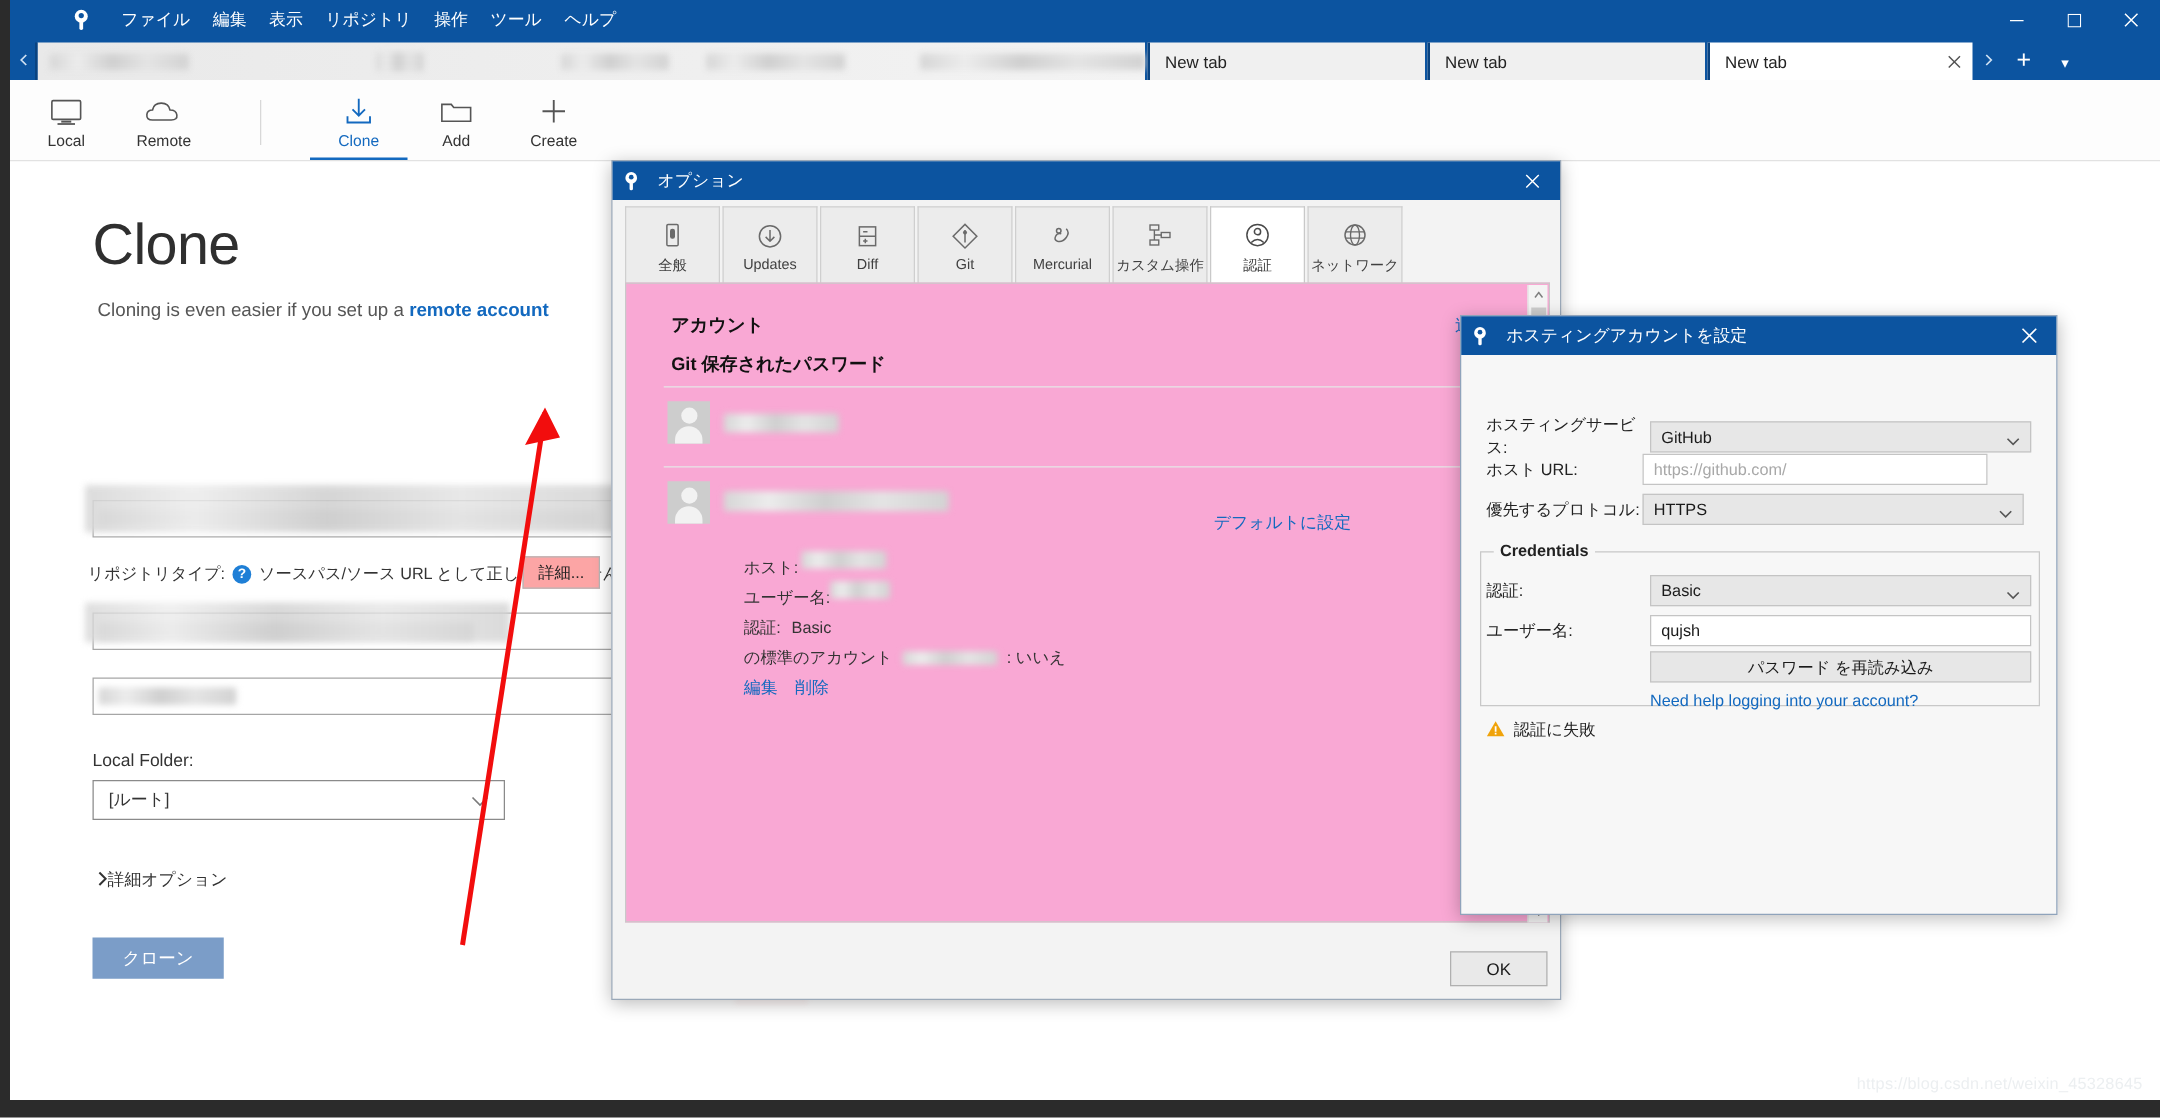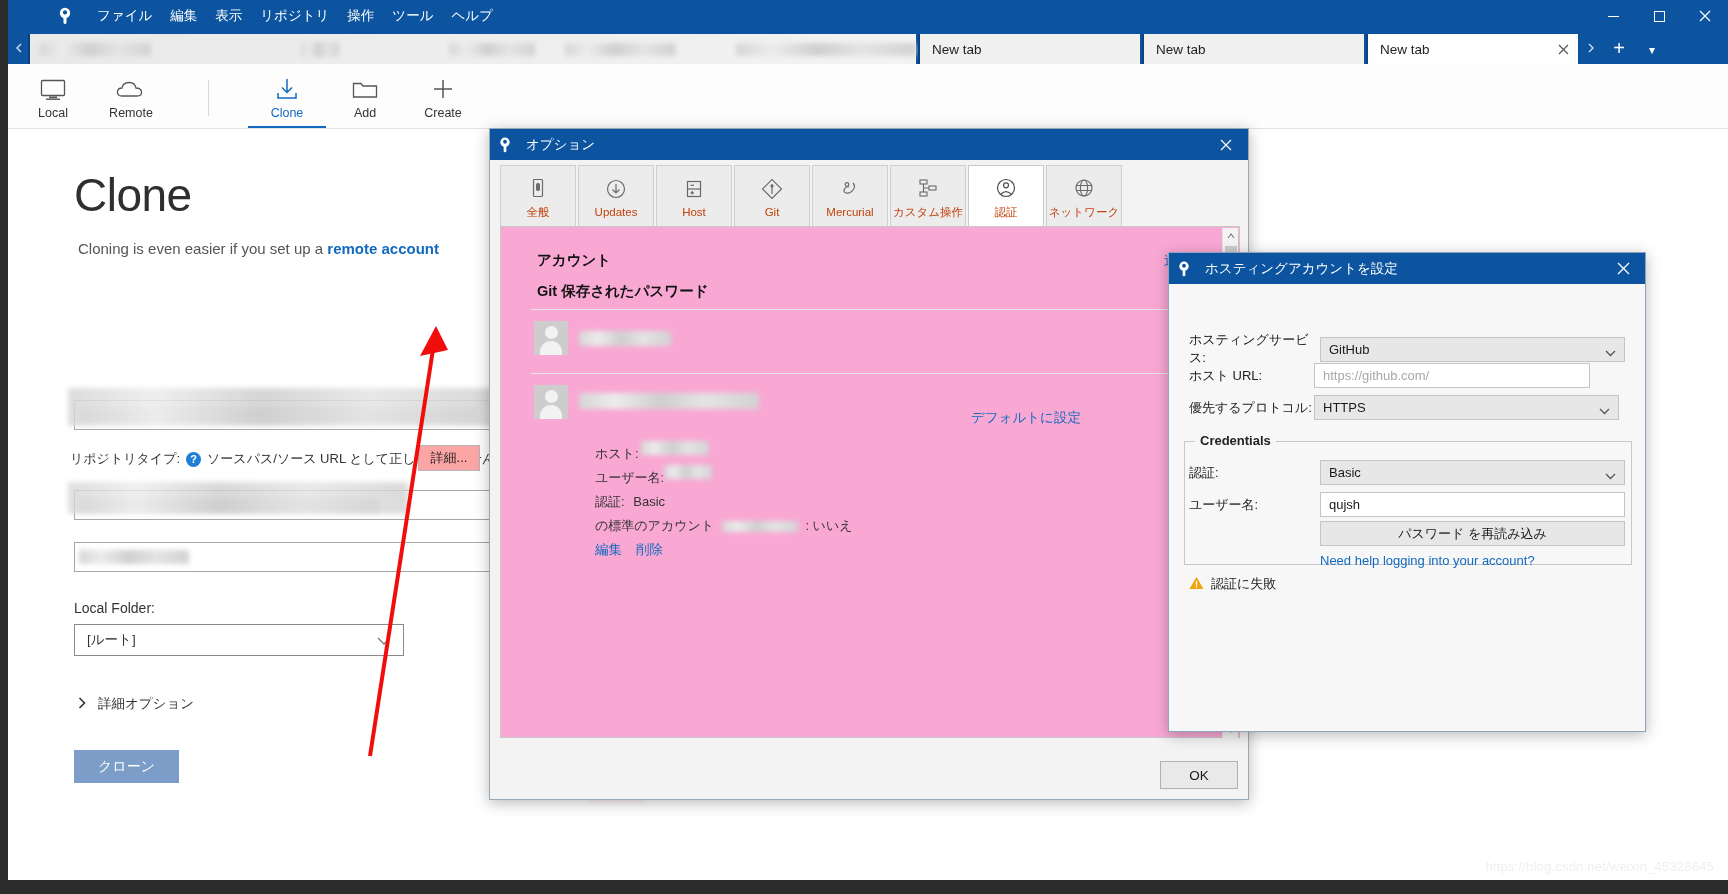--- a/index.html
+++ b/index.html
@@ -117,21 +117,21 @@
   }
   #local-folder-label{position:absolute; left:66px; top:470px; font-size:14px; color:#333;}
   #local-folder-select{
     position:absolute; left:66px; top:494px; width:330px; height:32px;
     border:1px solid #8a8a8a; background:#fff; display:flex; align-items:center;
     padding-left:12px; font-size:13.5px; color:#333;
   }
   #local-folder-select .chev{position:absolute; right:12px; top:9px;}
   #adv-opt{
     position:absolute; left:70px; top:565px; display:flex; align-items:center;
-    gap:12px; font-size:13.5px; color:#333;
+    font-size:13.5px; color:#333;
   }
   #clone-btn{
     position:absolute; left:66px; top:620px; width:105px; height:33px;
     background:#7b9dc8; color:#fff; font-size:14px;
     display:flex; align-items:center; justify-content:center;
   }
 
   
   #red-arrow{position:absolute; left:350px; top:310px; pointer-events:none;}
 
@@ -150,21 +150,21 @@
     position:absolute; right:0; top:0; width:44px; height:31px;
     display:flex;align-items:center;justify-content:center;
   }
   #opt-tabs{
     position:absolute; left:10px; top:36px; height:62px; display:flex;
   }
   .opt-tab{
     width:76px; height:62px; background:#ececec; border:1px solid #cfcfcf;
     border-bottom:none; margin-right:2px;
     display:flex; flex-direction:column; align-items:center; justify-content:center;
-    font-size:12px; color:#c2410c;
+    font-size:12px; color:#404040;
   }
   .opt-tab .ic{height:28px;display:flex;align-items:center;justify-content:center;}
   .opt-tab .lb{margin-top:3px; white-space:nowrap; font-size:11.5px;}
   .opt-tab.active{background:#ffffff; border-color:#c9c9c9;}
   #opt-body{
     position:absolute; left:10px; top:97px; width:740px; height:512px;
     background:#f9a8d4; border:1px solid #c9c9c9;
   }
   #opt-scrollbar{
     position:absolute; right:1px; top:1px; width:16px; height:510px;
@@ -490,21 +490,21 @@
       </div>
       <div class="opt-tab">
         <div class="ic">
           <svg width="22" height="22" viewBox="0 0 22 22">
             <rect x="4.5" y="3.5" width="13" height="15" fill="none" stroke="#6a6a6a" stroke-width="1.2"></rect>
             <path d="M4.5 11 L17.5 11" stroke="#6a6a6a" stroke-width="1.2"></path>
             <path d="M7.5 7.3 L11 7.3" stroke="#6a6a6a" stroke-width="1.2"></path>
             <path d="M7.5 14.8 L11 14.8 M9.25 13 L9.25 16.6" stroke="#6a6a6a" stroke-width="1.2"></path>
           </svg>
         </div>
-        <div class="lb">Host</div>
+        <div class="lb">Diff</div>
       </div>
       <div class="opt-tab">
         <div class="ic">
           <svg width="24" height="24" viewBox="0 0 24 24">
             <rect x="12" y="2.5" width="13.4" height="13.4" transform="rotate(45 12 2.5)" fill="none" stroke="#6a6a6a" stroke-width="1.2"></rect>
             <path d="M12 7 L12 17" stroke="#6a6a6a" stroke-width="1.2"></path>
             <circle cx="12" cy="9" r="1.6" fill="#6a6a6a"></circle>
           </svg>
         </div>
         <div class="lb">Git</div>

